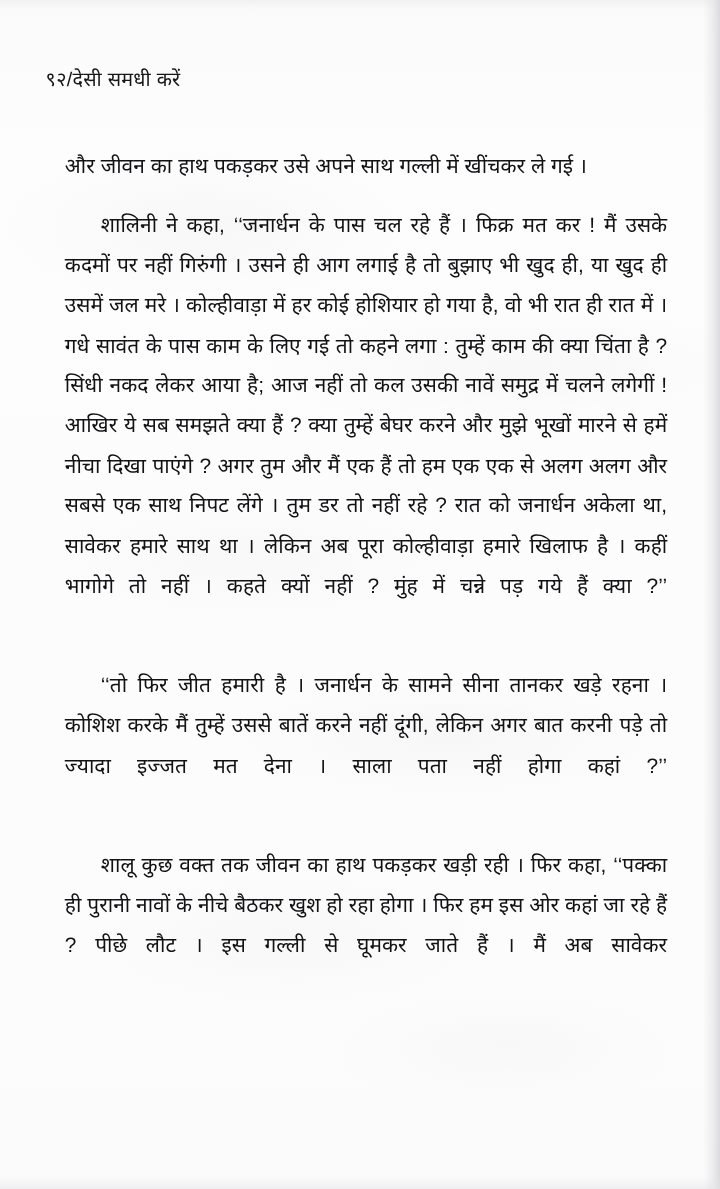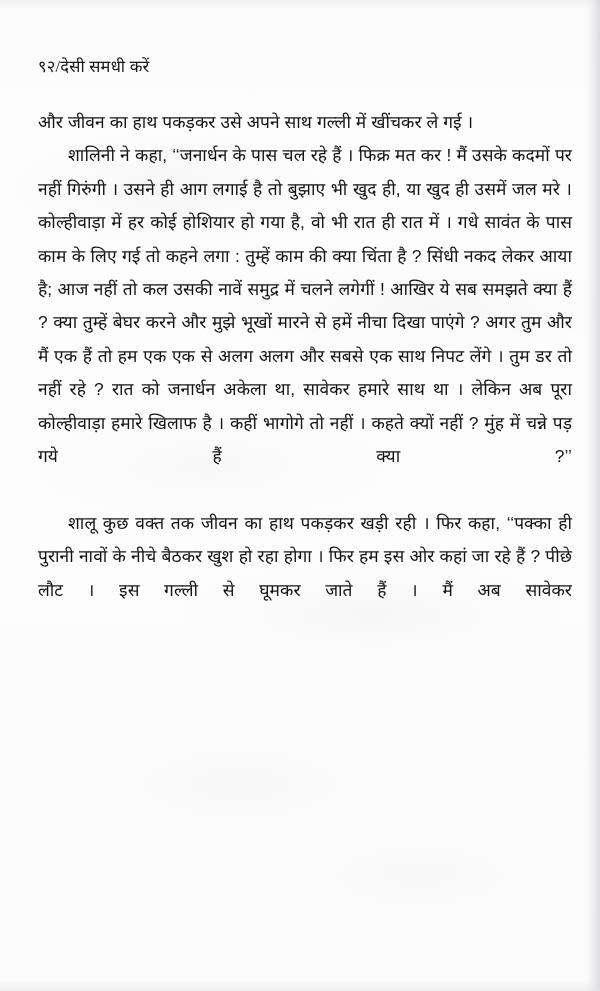--- a/index.html
+++ b/index.html
@@ -63,21 +63,21 @@
     background: linear-gradient(180deg, rgba(230,229,232,.45) 0%, rgba(230,229,232,0) 100%);
     pointer-events: none;
   }
 
   
   #running-head {
     position: absolute;
     left: 38px;
     top: 56px;
     width: 400px;
-    font-family: Liberation Serif, serif;
+    font-family: Liberation Sans, sans-serif;
     font-size: 16.5px;
     line-height: 22px;
     letter-spacing: .2px;
     color: #17171a;
     white-space: nowrap;
   }
 
   
   #body-text {
     position: absolute;
@@ -85,21 +85,21 @@
     top: 106px;
     width: 534px;
     font-family: "Liberation Sans", sans-serif;
     font-size: 17.4px;
     line-height: 33.4px;
     color: #121215;
     letter-spacing: .05px;
   }
 
   .para {
-    margin: 0;
+    margin: 16px;
     text-align: justify;
     text-justify: inter-word;
     text-indent: 30px;
   }
   .para.no-indent {
     text-indent: 0;
   }
   
   .para::after {
     content: "";
@@ -117,16 +117,17 @@
 
   <div id="scan-edge-top"></div>
   <div id="scan-edge-right"></div>
   <div id="scan-edge-bottom"></div>
 
   <div id="running-head">९२/देसी समधी करें</div>
 
   <div id="body-text">
     <p class="para no-indent short">और जीवन का हाथ पकड़कर उसे अपने साथ गल्ली में खींचकर ले गई ।</p>
     <p class="para">शालिनी ने कहा, ‘‘जनार्धन के पास चल रहे हैं । फिक्र मत कर ! मैं उसके कदमों पर नहीं गिरुंगी । उसने ही आग लगाई है तो बुझाए भी खुद ही, या खुद ही उसमें जल मरे । कोल्हीवाड़ा में हर कोई होशियार हो गया है, वो भी रात ही रात में । गधे सावंत के पास काम के लिए गई तो कहने लगा : तुम्हें काम की क्या चिंता है ? सिंधी नकद लेकर आया है; आज नहीं तो कल उसकी नावें समुद्र में चलने लगेगीं ! आखिर ये सब समझते क्या हैं ? क्या तुम्हें बेघर करने और मुझे भूखों मारने से हमें नीचा दिखा पाएंगे ? अगर तुम और मैं एक हैं तो हम एक एक से अलग अलग और सबसे एक साथ निपट लेंगे । तुम डर तो नहीं रहे ? रात को जनार्धन अकेला था, सावेकर हमारे साथ था । लेकिन अब पूरा कोल्हीवाड़ा हमारे खिलाफ है । कहीं भागोगे तो नहीं । कहते क्यों नहीं ? मुंह में चन्ने पड़ गये हैं क्या ?’’</p>
+    <p class="para">‘‘तो फिर जीत हमारी है । जनार्धन के सामने सीना तानकर खड़े रहना । कोशिश करके मैं तुम्हें उससे बातें करने नहीं दूंगी, लेकिन अगर बात करनी पड़े तो ज्यादा इज्जत मत देना । साला पता नहीं होगा कहां ?’’</p>
     <p class="para">शालू कुछ वक्त तक जीवन का हाथ पकड़कर खड़ी रही । फिर कहा, ‘‘पक्का ही पुरानी नावों के नीचे बैठकर खुश हो रहा होगा । फिर हम इस ओर कहां जा रहे हैं ? पीछे लौट । इस गल्ली से घूमकर जाते हैं । मैं अब सावेकर</p>
   </div>
 
 </div>
 
 </body></html>

